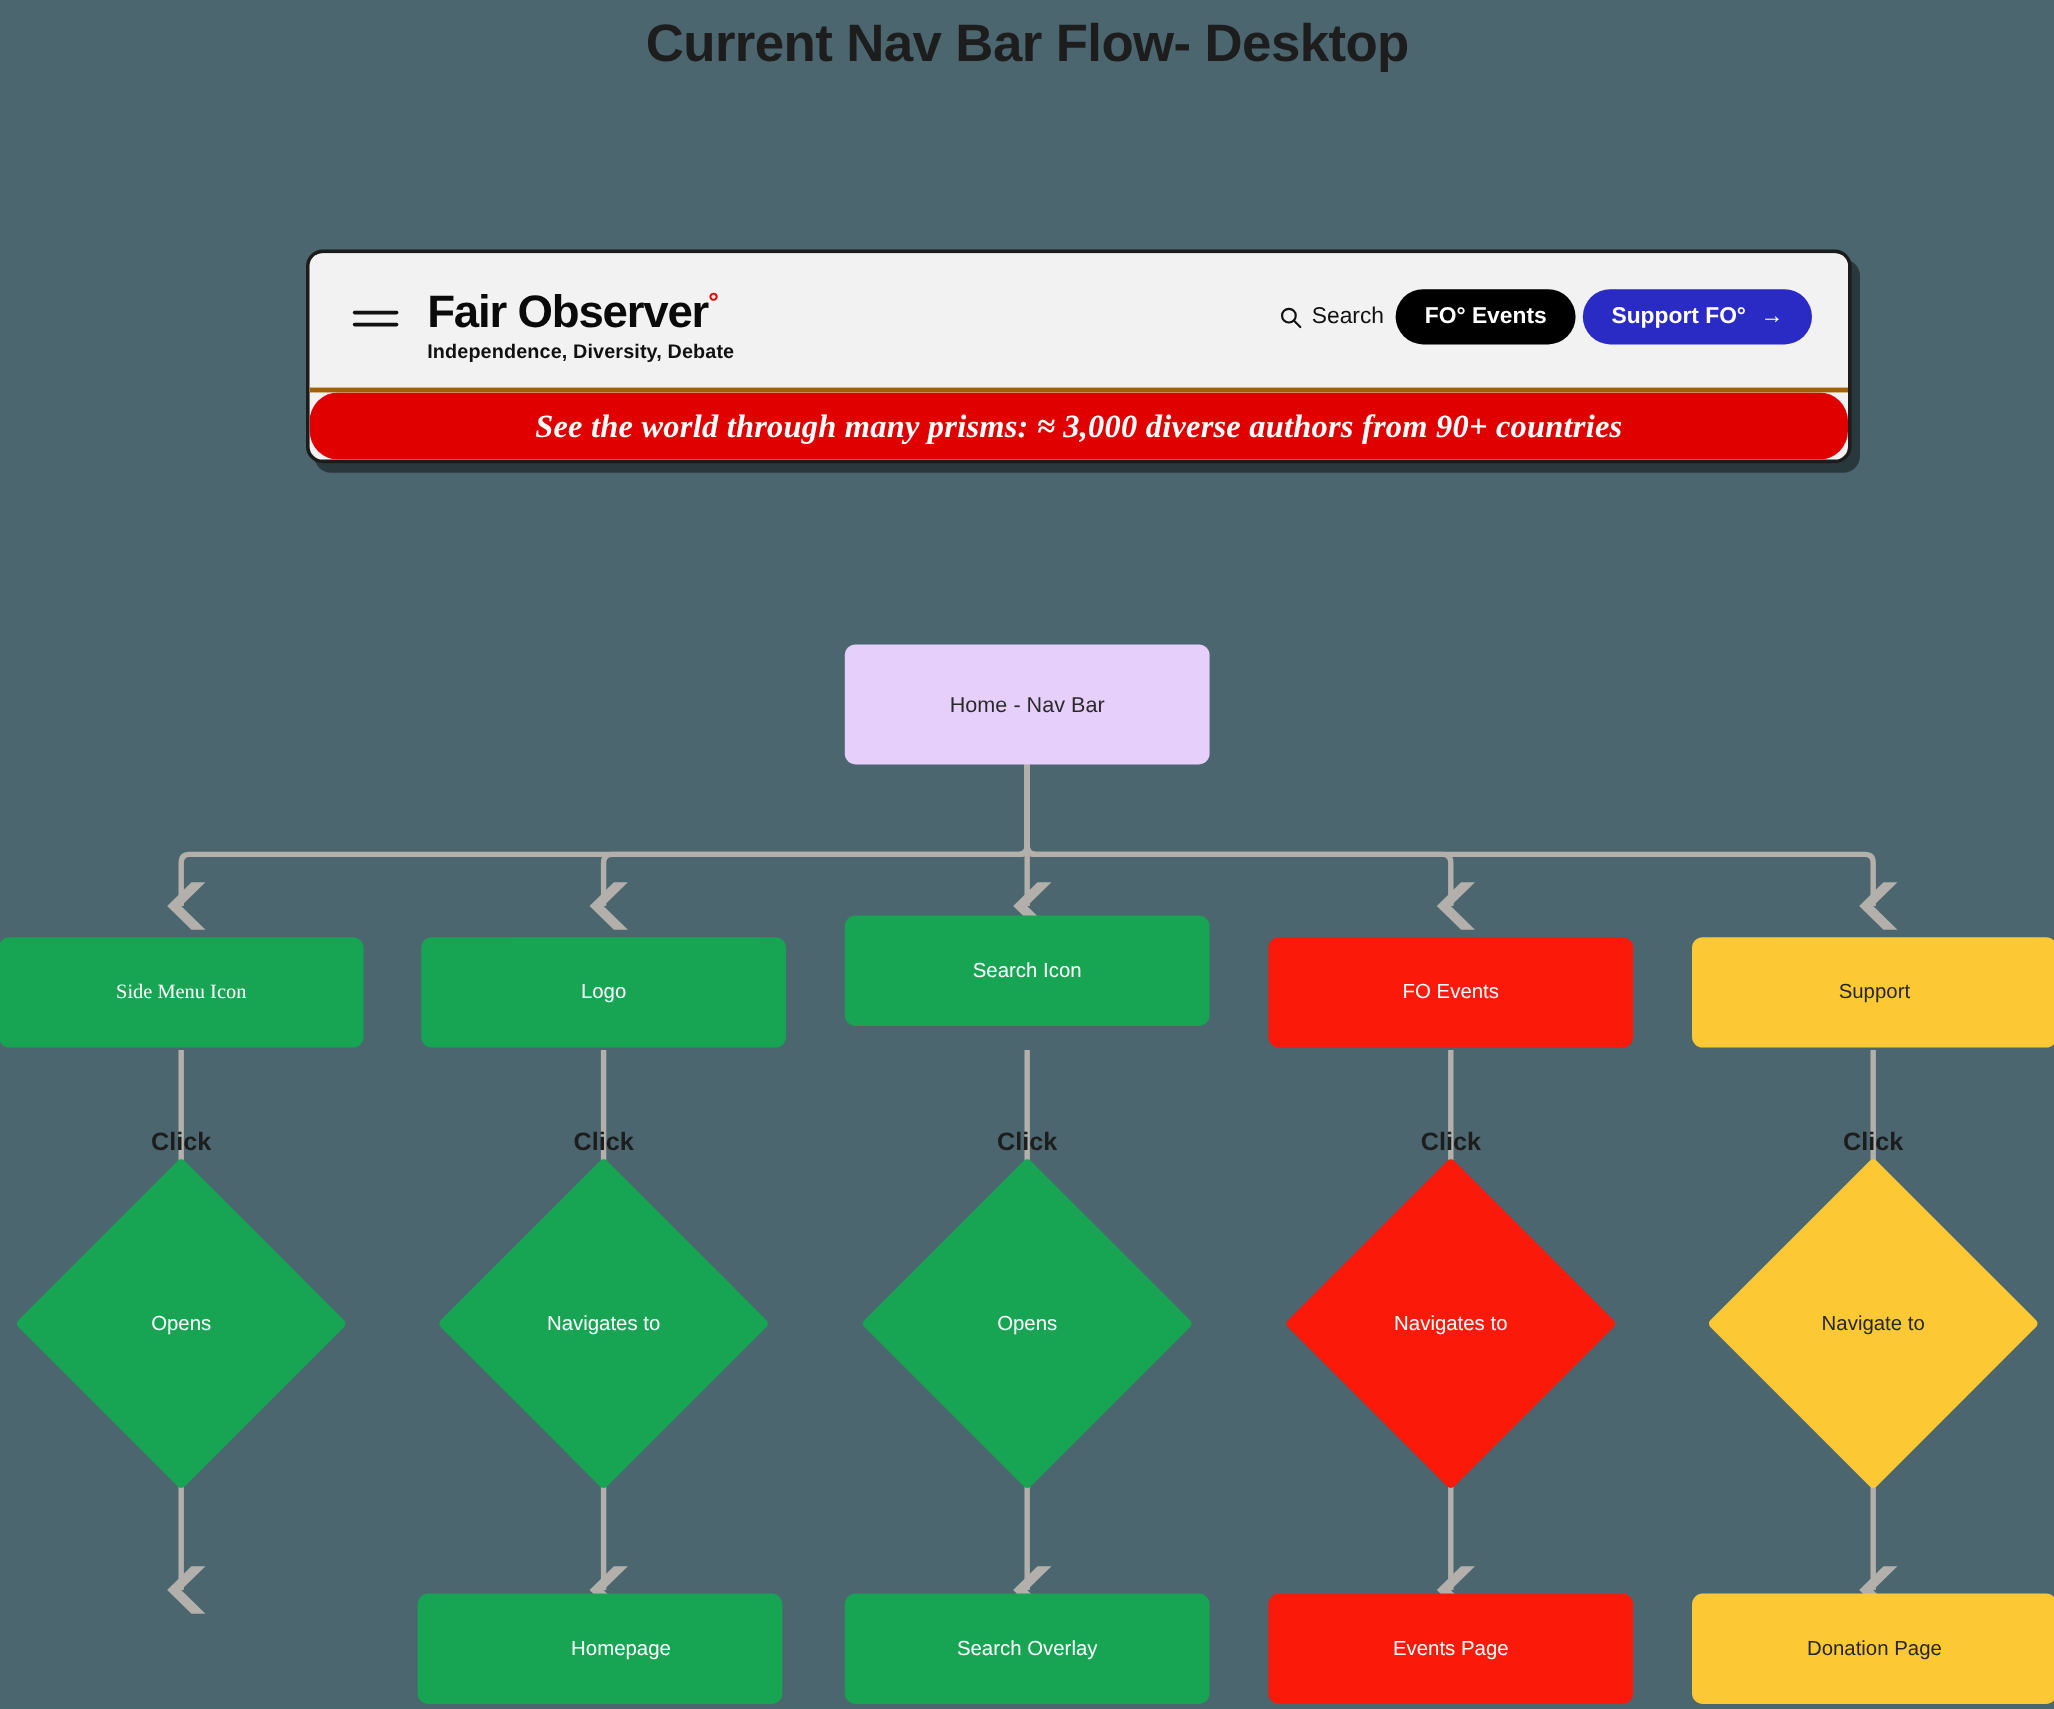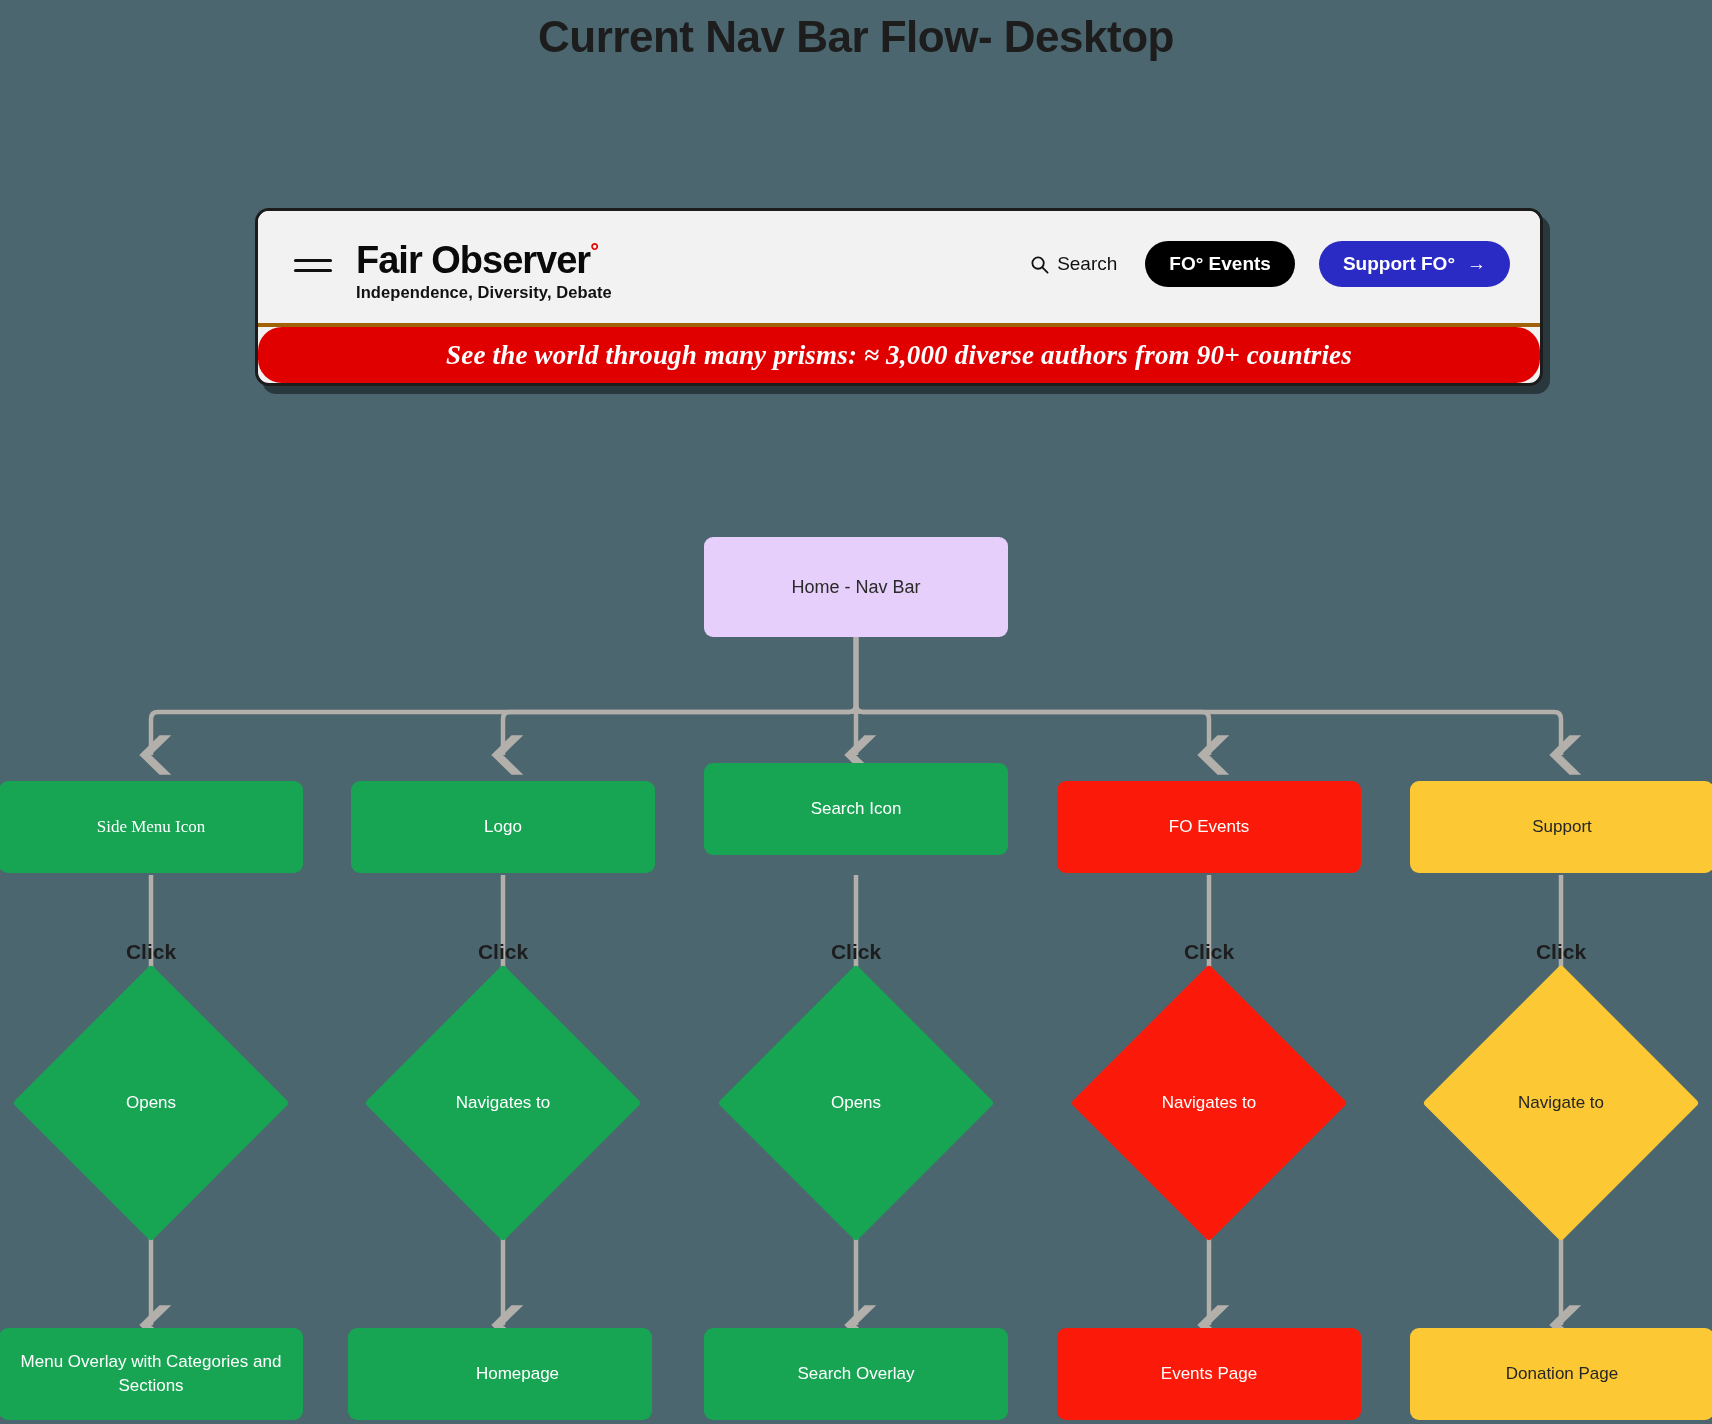--- a/index.html
+++ b/index.html
@@ -90,21 +90,21 @@
     letter-spacing: 0.1px;
     margin-top: 2px;
     white-space: nowrap;
   }
   #nav-actions {
     position: absolute;
     right: 30px;
     top: 30px;
     display: flex;
     align-items: center;
-    gap: 24px;
+    gap: 6px;
   }
   #search-control {
     display: flex;
     align-items: center;
     gap: 8px;
     color: #111;
     font-size: 19px;
     cursor: pointer;
     margin-right: 4px;
   }
@@ -279,23 +279,20 @@
   <div class="node root" style="left:704px; top:537px;">
     <span>Home - Nav Bar</span>
   </div>
 
   <div class="node step green" style="left:-1px; top:781px;font-family:Liberation Serif, serif;">
     <span>Side Menu Icon</span>
   </div>
   <div class="edge-label" style="left:151px; top:940px;">Click</div>
   <div class="diamond green" style="left:53px; top:1005px;"></div>
   <div class="diamond-label on-dark" style="left:53px; top:1005px;">Opens</div>
-  <div class="node leaf green" style="left:-1px; top:1328px;">
-    <span>Menu Overlay with Categories and Sections</span>
-  </div>
 
   <div class="node step green" style="left:351px; top:781px;">
     <span>Logo</span>
   </div>
   <div class="edge-label" style="left:503px; top:940px;">Click</div>
   <div class="diamond green" style="left:405px; top:1005px;"></div>
   <div class="diamond-label on-dark" style="left:405px; top:1005px;">Navigates to</div>
   <div class="node leaf green" style="left:348px; top:1328px;padding-left:47px;">
     <span>Homepage</span>
   </div>

